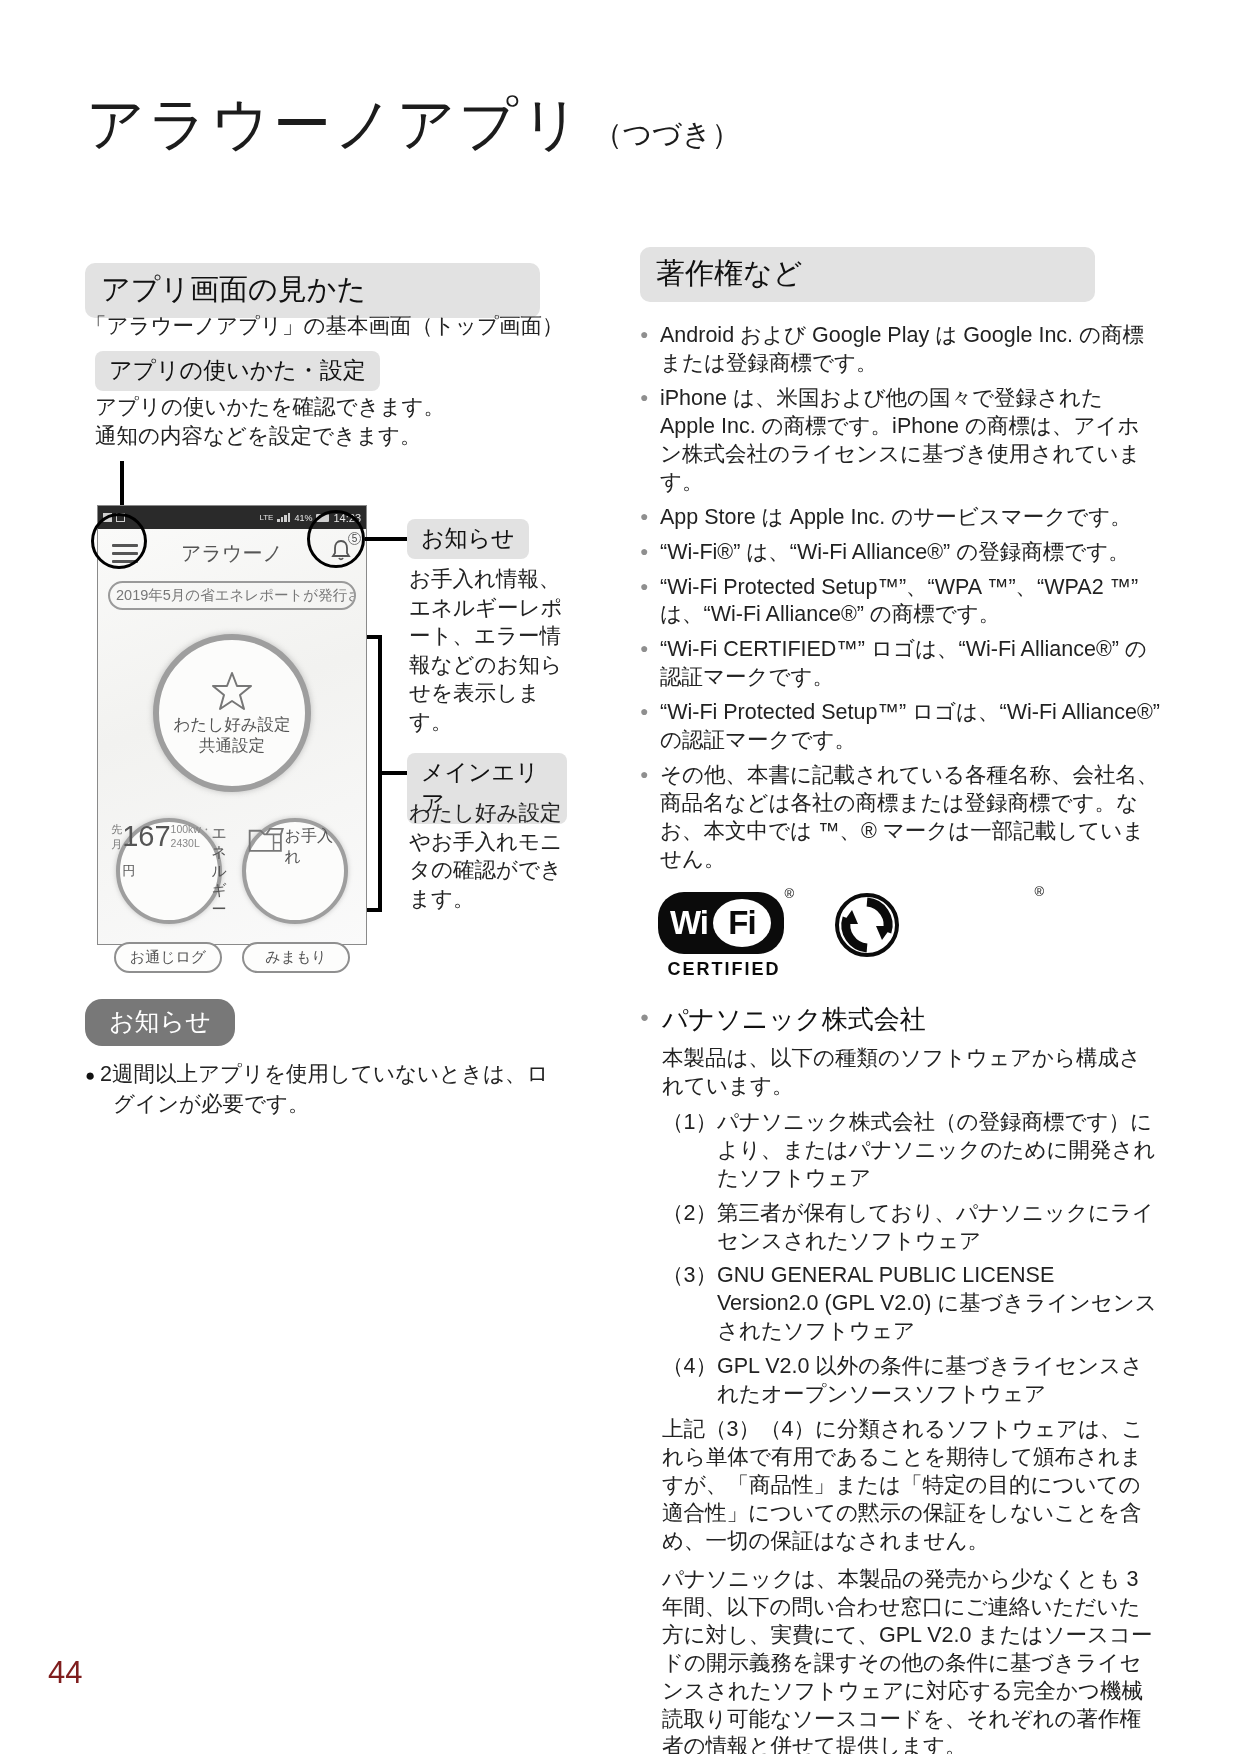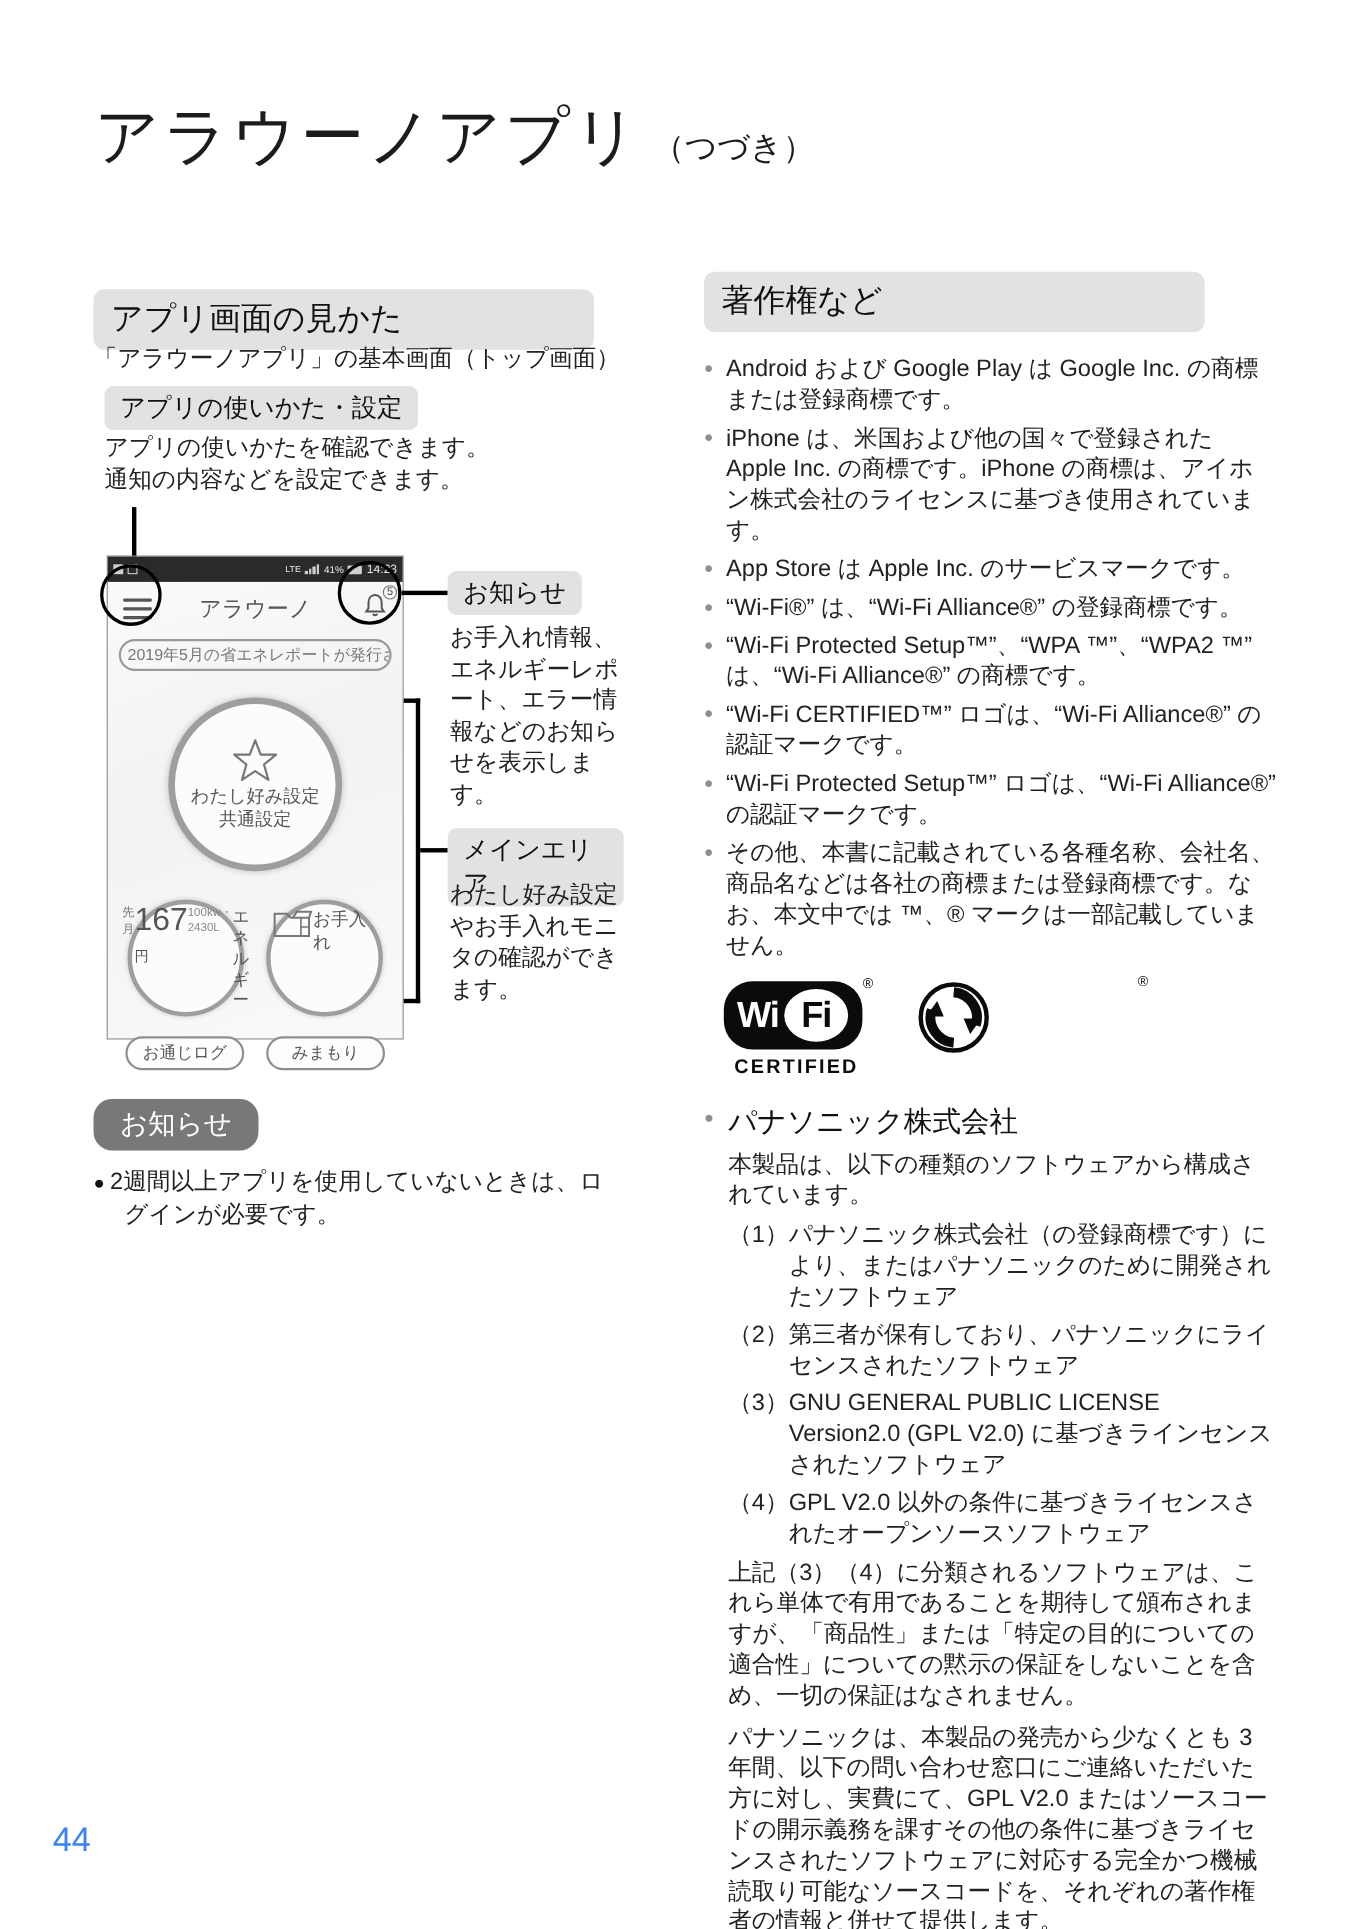--- a/index.html
+++ b/index.html
@@ -113,21 +113,21 @@
 
   .sw-title-row { position:relative; padding-left:22px; font-size:26px; color:#111; margin-bottom:8px; }
   .sw-title-row::before { content:"●"; position:absolute; left:0; top:6px; font-size:15px; color:#8f8f8f; }
   .sw-body { padding-left:22px; }
   .sw-intro { font-size:21.5px; line-height:1.3; color:#222; margin-bottom:8px; }
   .num-item { display:flex; font-size:21.5px; line-height:1.3; color:#222; margin-bottom:7px; }
   .num-item .num { flex:0 0 52px; }
   .num-item .txt { flex:1; }
   .sw-para { font-size:21.5px; line-height:1.3; color:#222; margin-bottom:10px; }
 
-  .page-number { position:absolute; left:48px; top:1655px; font-size:31px; color:#3b82f6; }
+  .page-number { position:absolute; left:48px; top:1655px; font-size:31px; color:#7f1d1d; }
 </style>
 </head>
 <body>
 
 <div class="page">
 
   <div class="doc-title">
     <span class="main">アラウーノアプリ</span><span class="suffix">（つづき）</span>
   </div>
 

